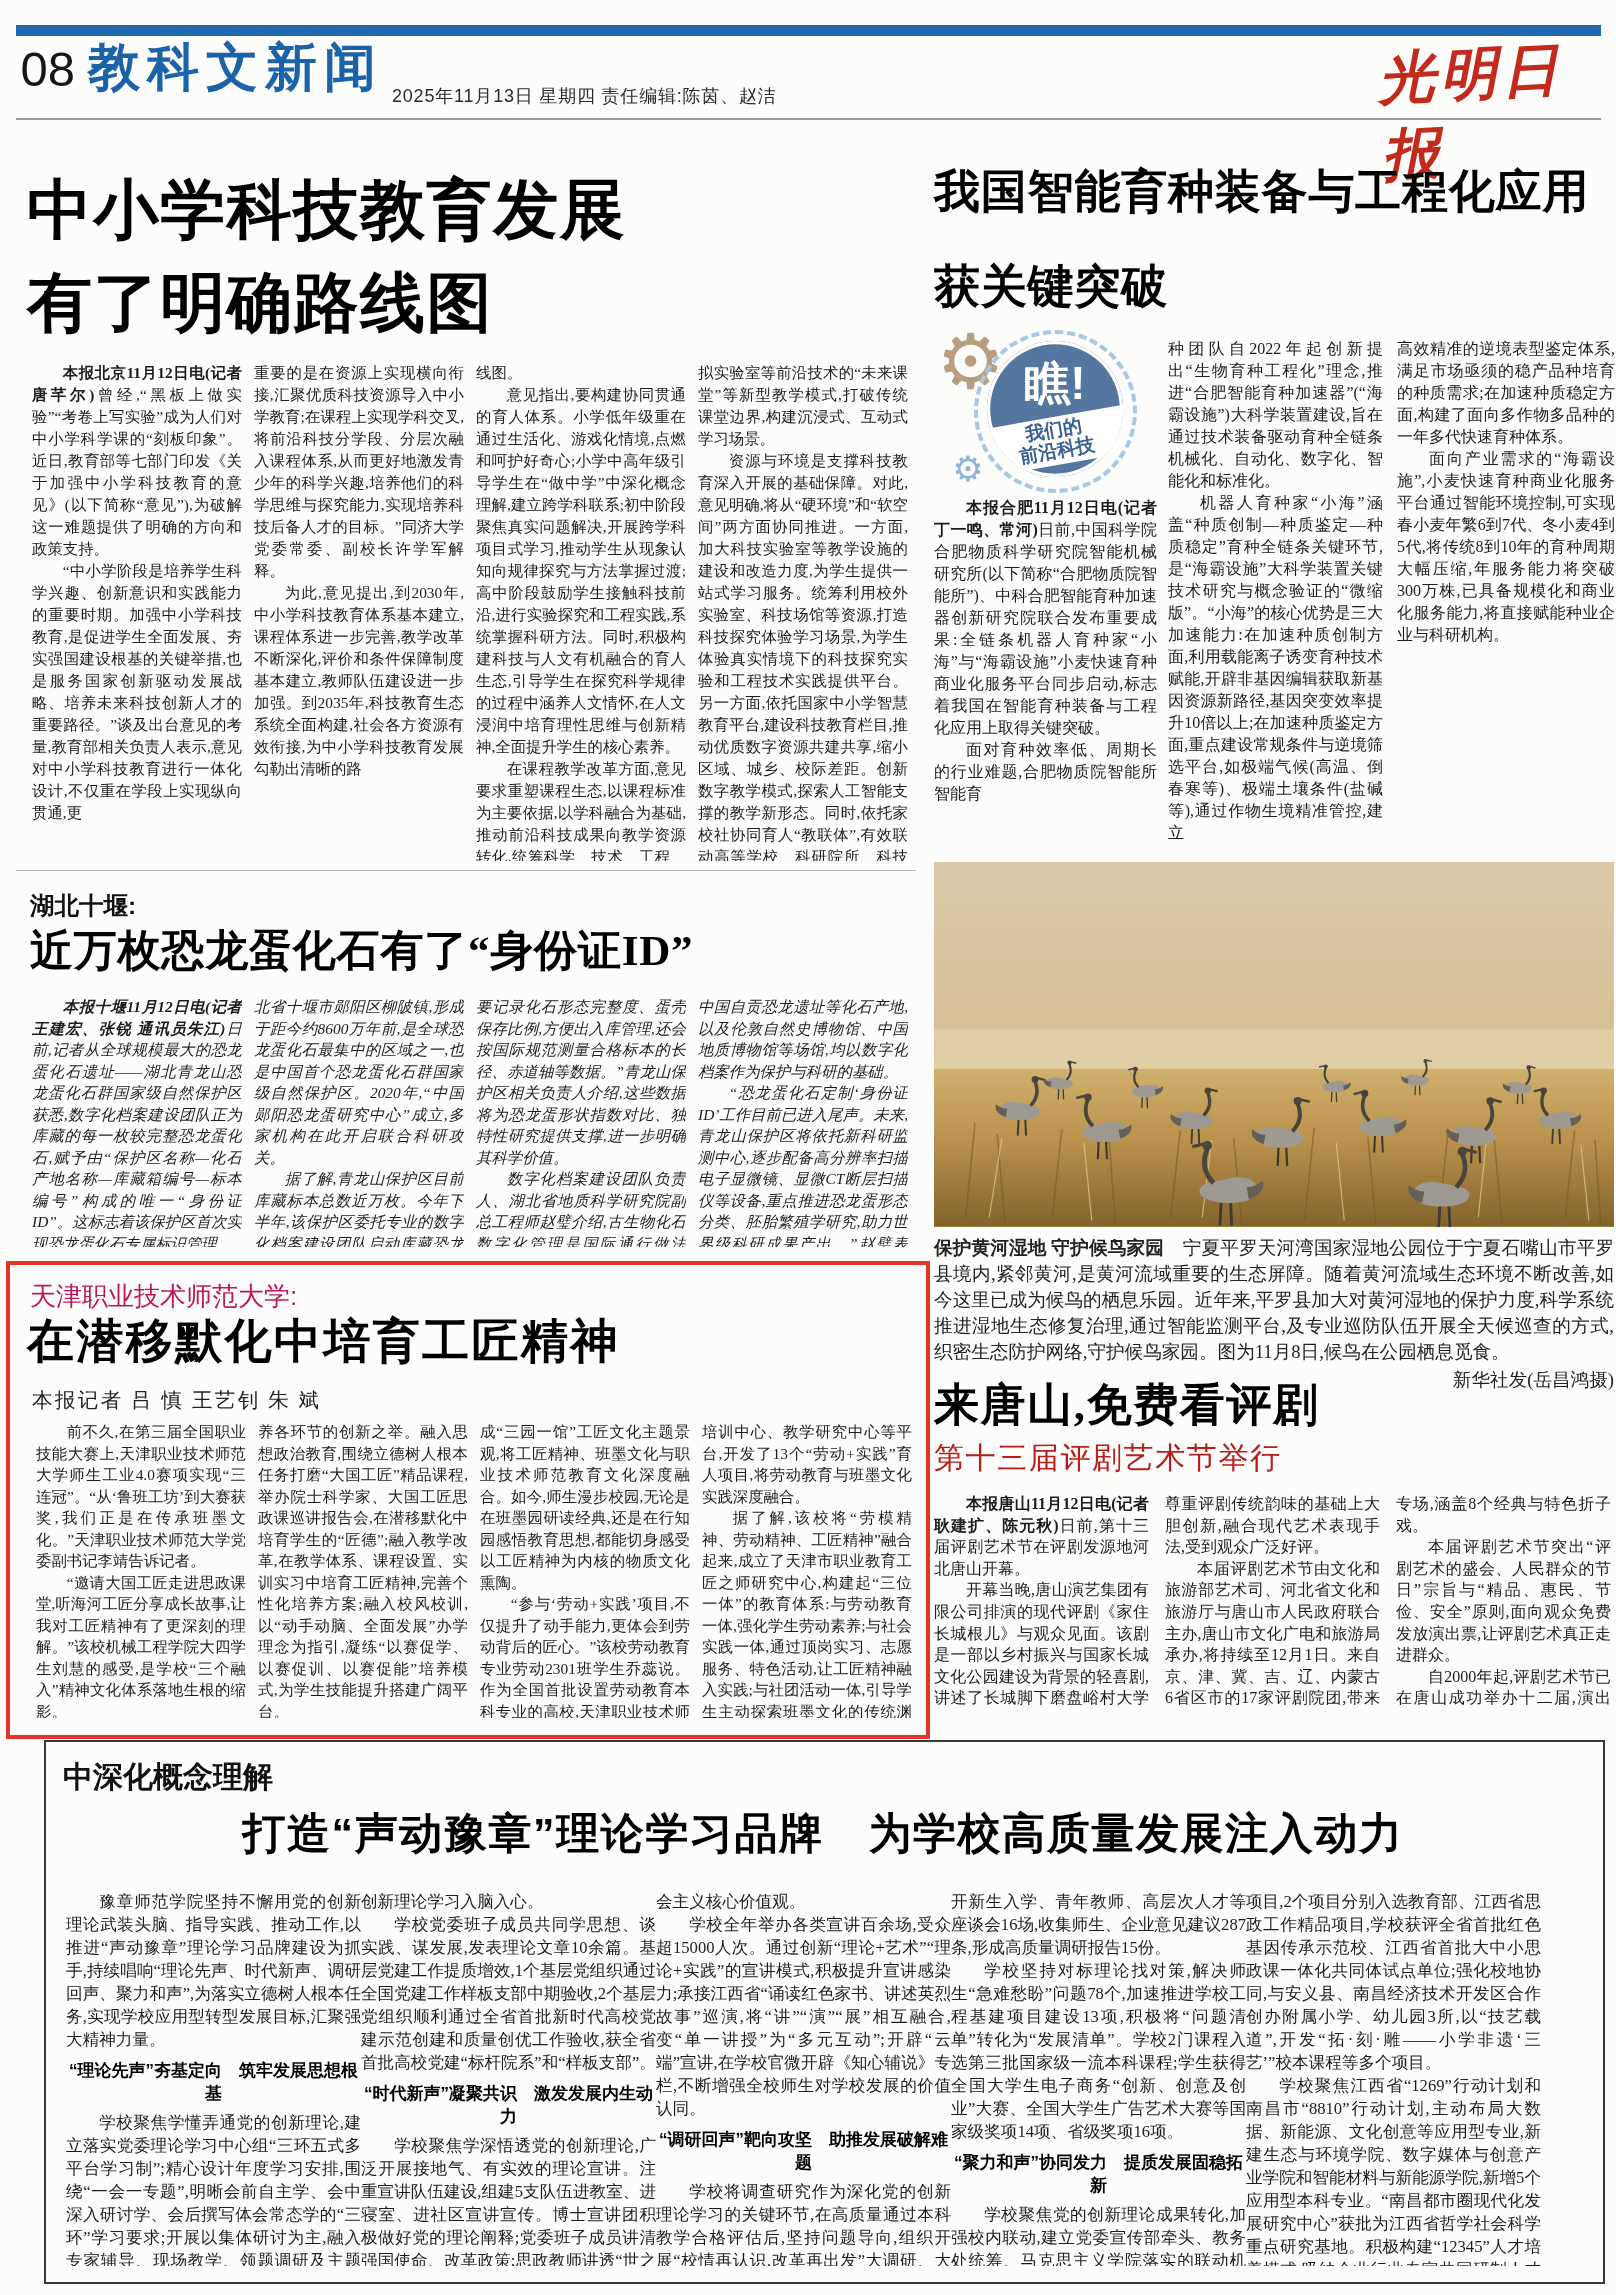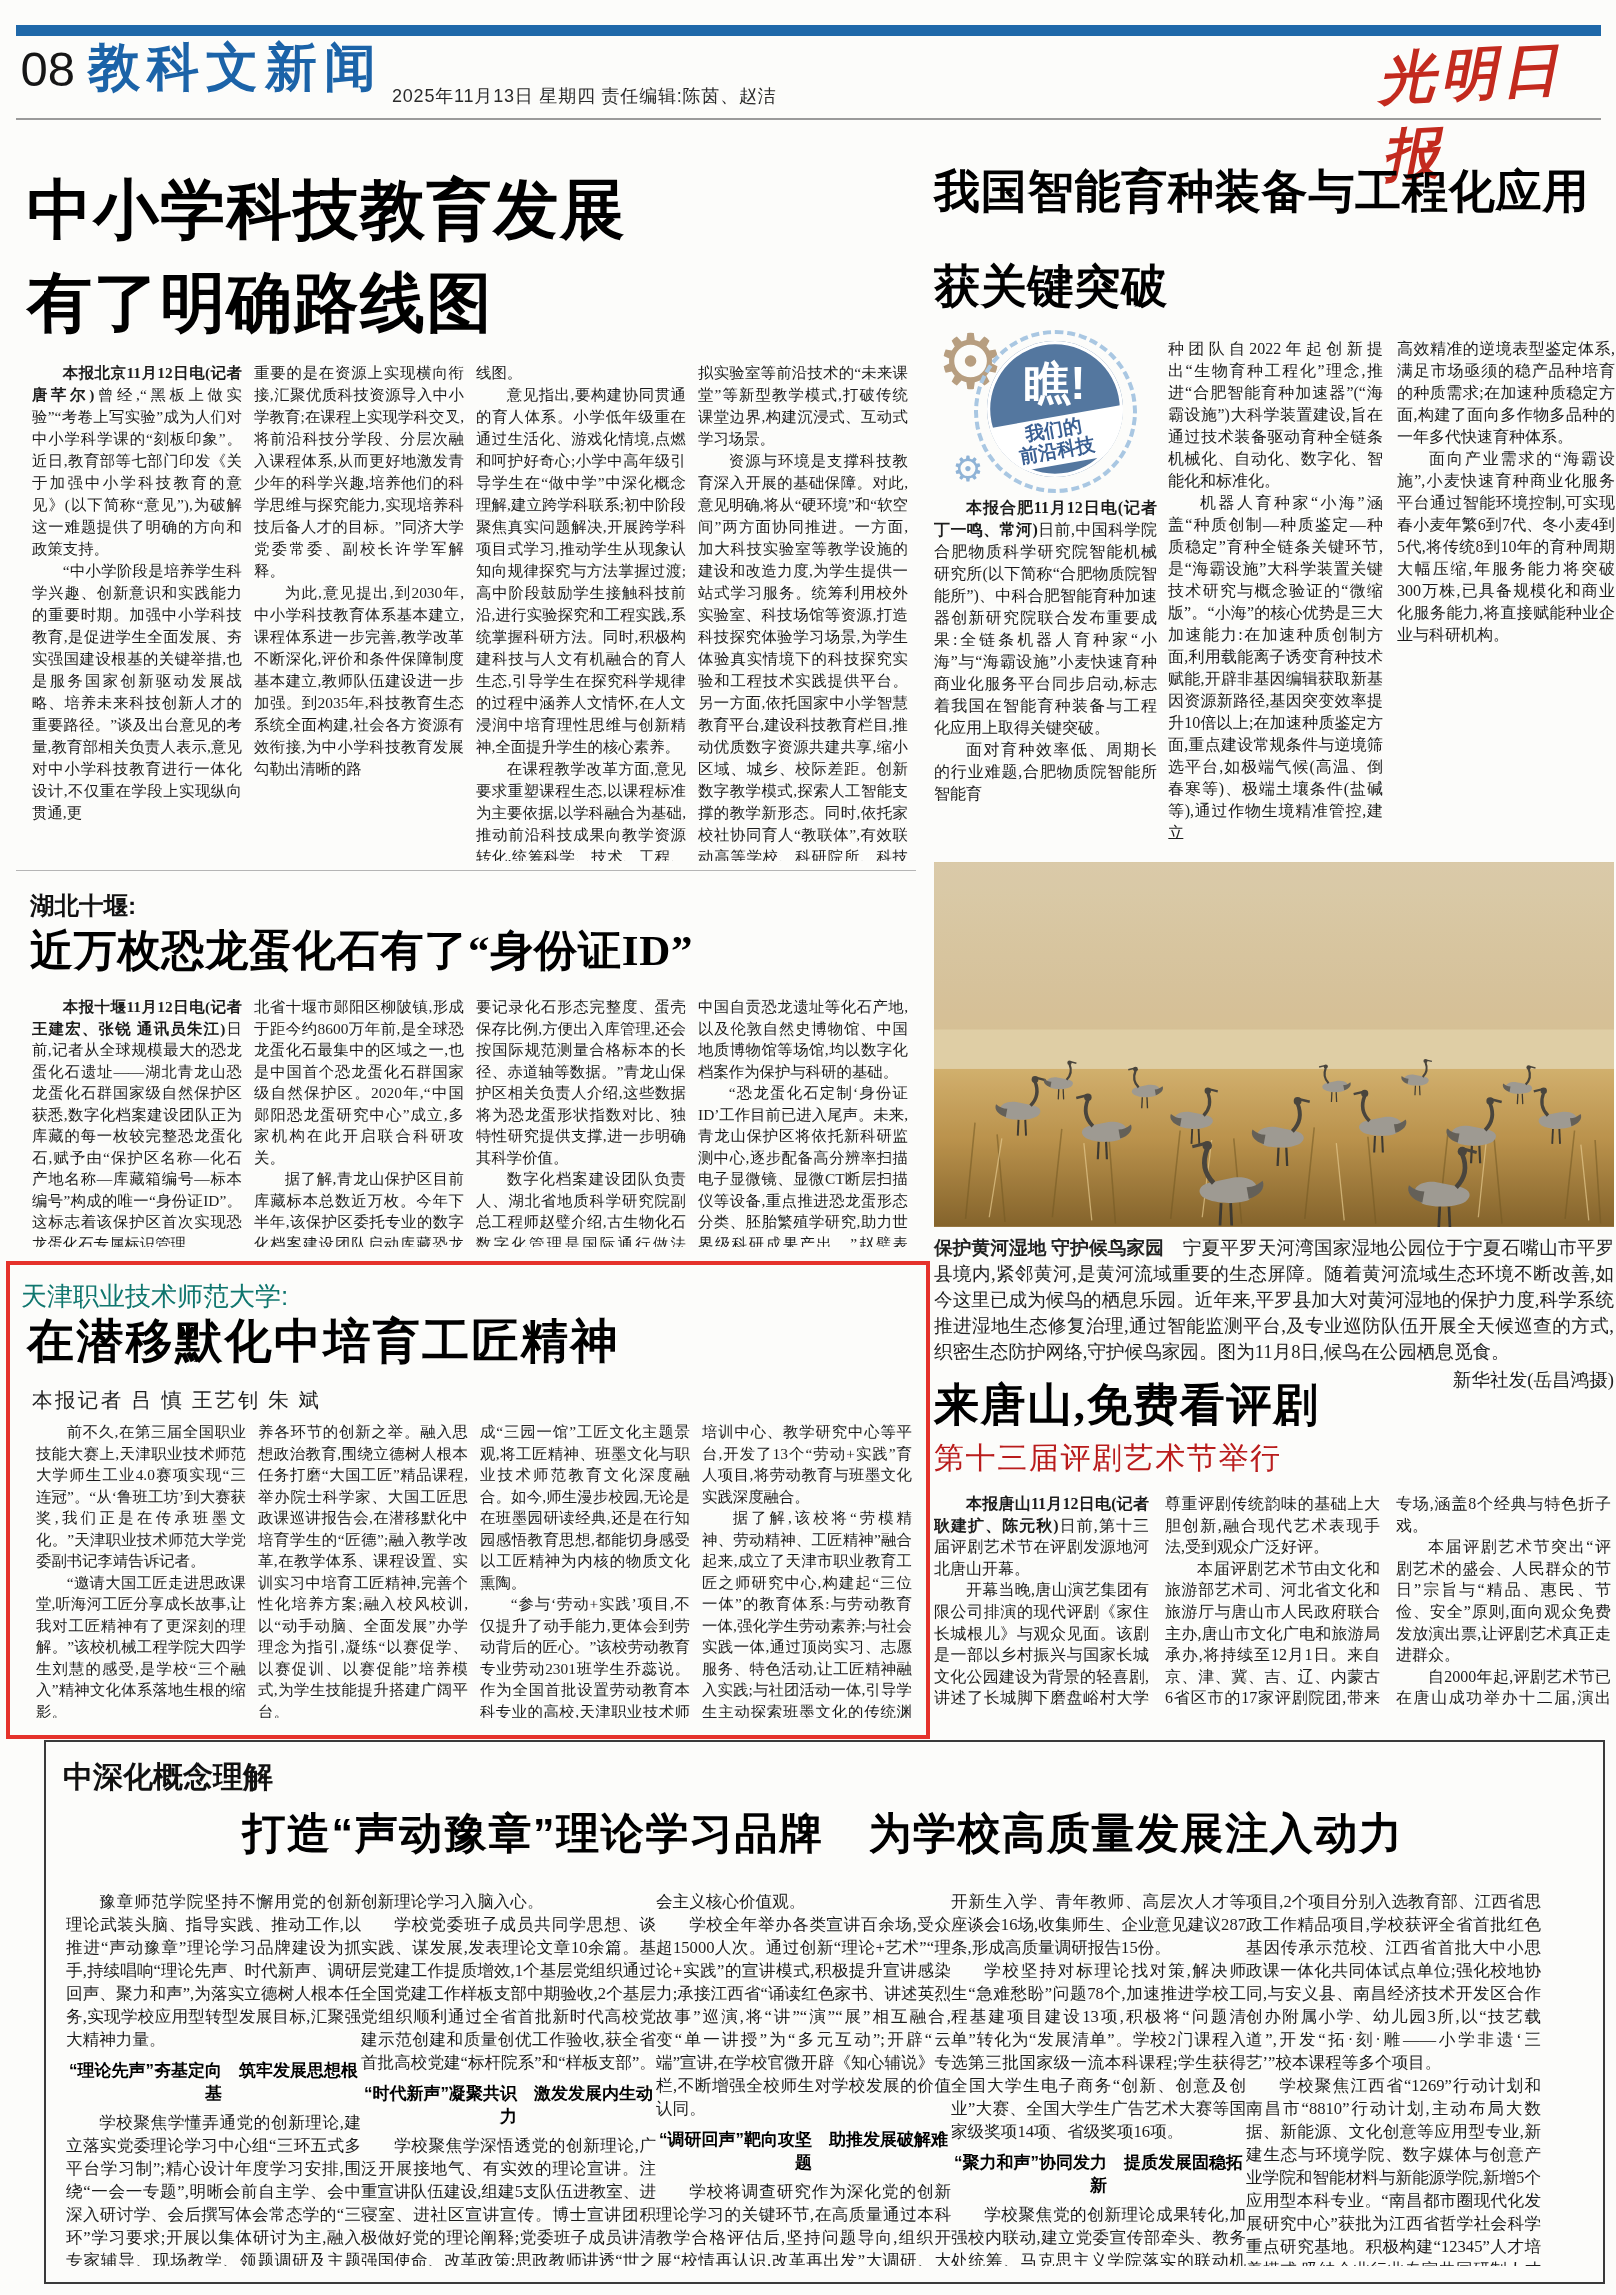--- a/index.html
+++ b/index.html
@@ -22,25 +22,25 @@
   .cols .col{overflow:hidden;}
   
   .a1-head{left:27px;top:164px;width:884px;font:bold 65px "Liberation Serif",serif;
            line-height:93px;color:#000;letter-spacing:1.6px;}
   .a1-body{left:32px;top:362px;width:876px;height:499px;gap:12px;}
   .a1-body .col{flex:0 0 210px;font-size:15.4px;line-height:22px;}
   
   .rule-left{left:16px;top:870px;width:900px;height:0.8px;background:#b5b5b5;}
   .a2-kicker{left:30px;top:889px;font:bold 24.5px "Liberation Sans",sans-serif;color:#111;}
   .a2-head{left:30px;top:922px;width:876px;font:bold 43px "Liberation Serif",serif;color:#000;letter-spacing:0.8px;}
-  .a2-body{left:32px;top:996px;width:876px;height:251px;gap:12px;}
+  .a2-body{left:32px;top:996px;width:876px;height:251px;gap:12px;font-style:italic;}
   .a2-body .col{flex:0 0 210px;font-size:15.4px;line-height:21.5px;}
   
   .redbox{left:6.3px;top:1261px;width:916px;height:470px;border:4px solid #e5322b;pointer-events:none;z-index:5;}
-  .a3-kicker{left:21px;top:1279px;font:400 26px "Liberation Sans",sans-serif;color:#0f766e;}
+  .a3-kicker{left:30px;top:1279px;font:400 26px "Liberation Sans",sans-serif;color:#be185d;}
   .a3-head{left:27px;top:1310px;width:884px;font:bold 47px "Liberation Serif",serif;color:#000;letter-spacing:2.4px;}
   .a3-byline{left:32px;top:1386px;font:400 20.5px "Liberation Serif",serif;color:#222;letter-spacing:2.4px;}
   .a3-body{left:36px;top:1421px;width:876px;height:297px;gap:12px;}
   .a3-body .col{flex:0 0 210px;font-size:15.4px;line-height:21.5px;}
   
   .r1-head{left:934px;top:144px;width:684px;font:bold 46px "Liberation Serif",serif;
            line-height:95px;color:#000;letter-spacing:0.8px;}
   .badge{left:946px;top:328px;width:221px;height:167px;}
   .badge .gear{position:absolute;left:-9.5px;top:-11px;font-size:76px;color:#ab8e6b;opacity:.85;}
   .badge .gear2{position:absolute;left:6.3px;bottom:4.7px;font-size:35px;color:#8fb3d6;}

